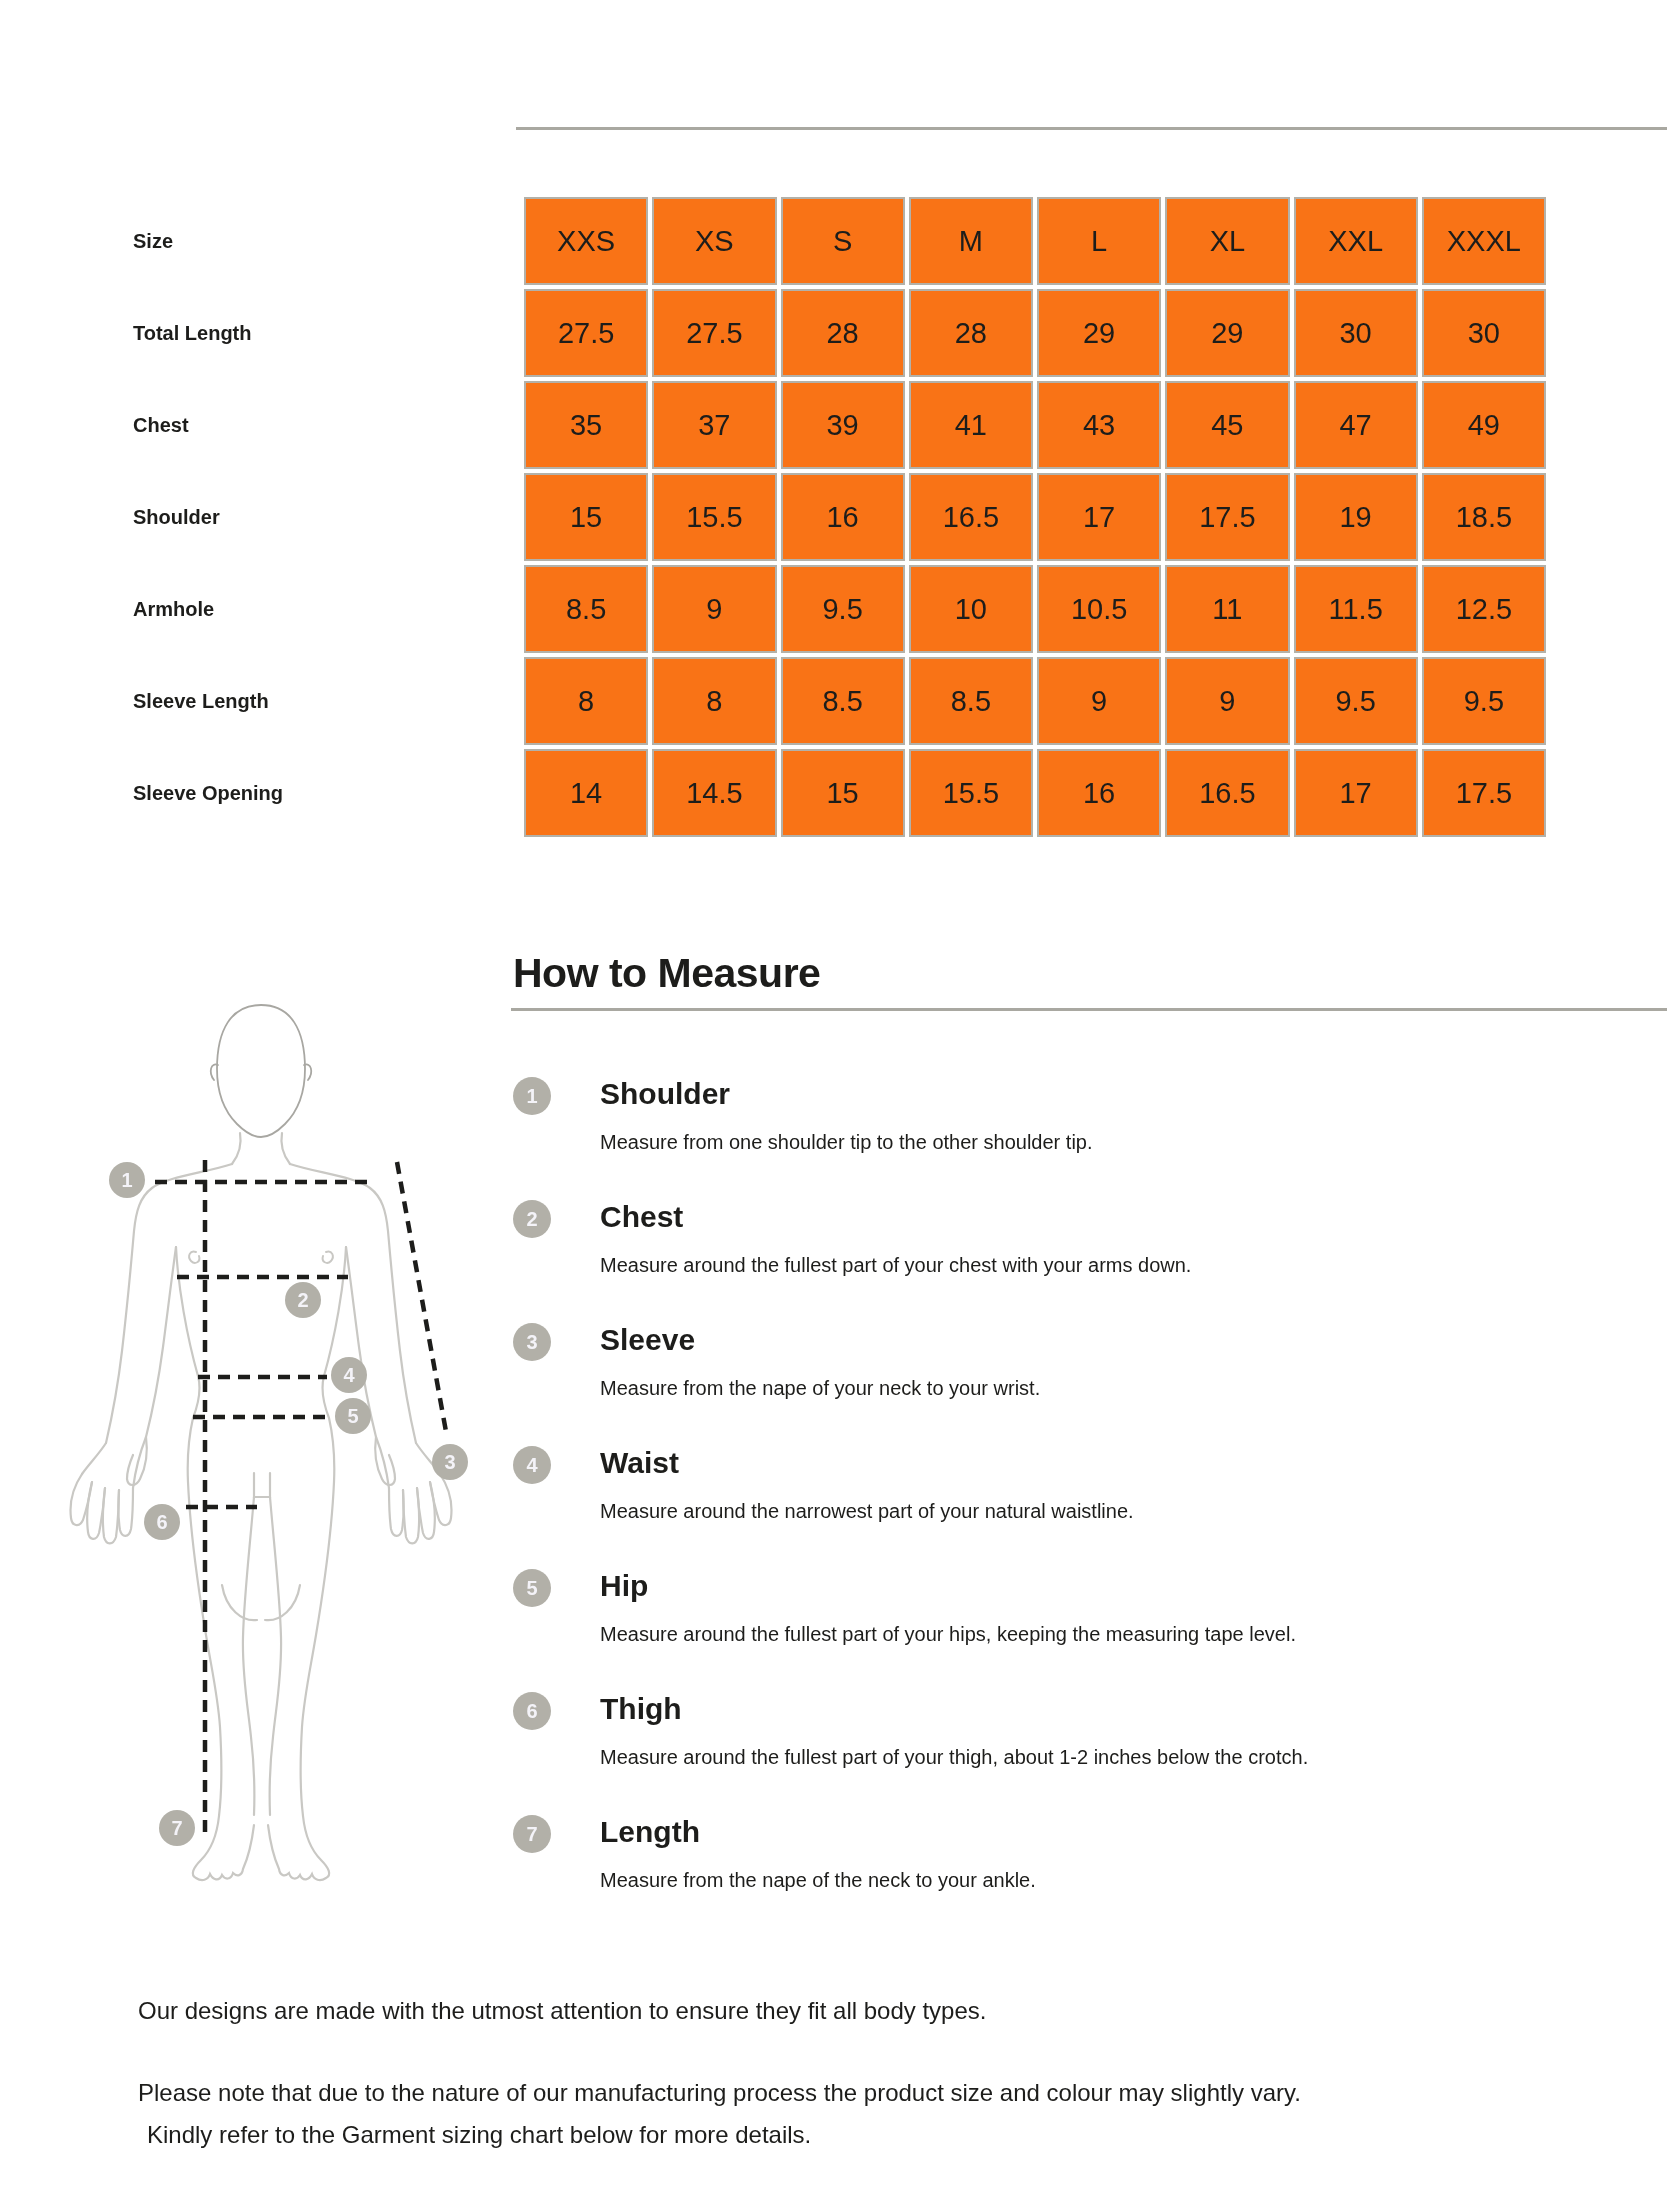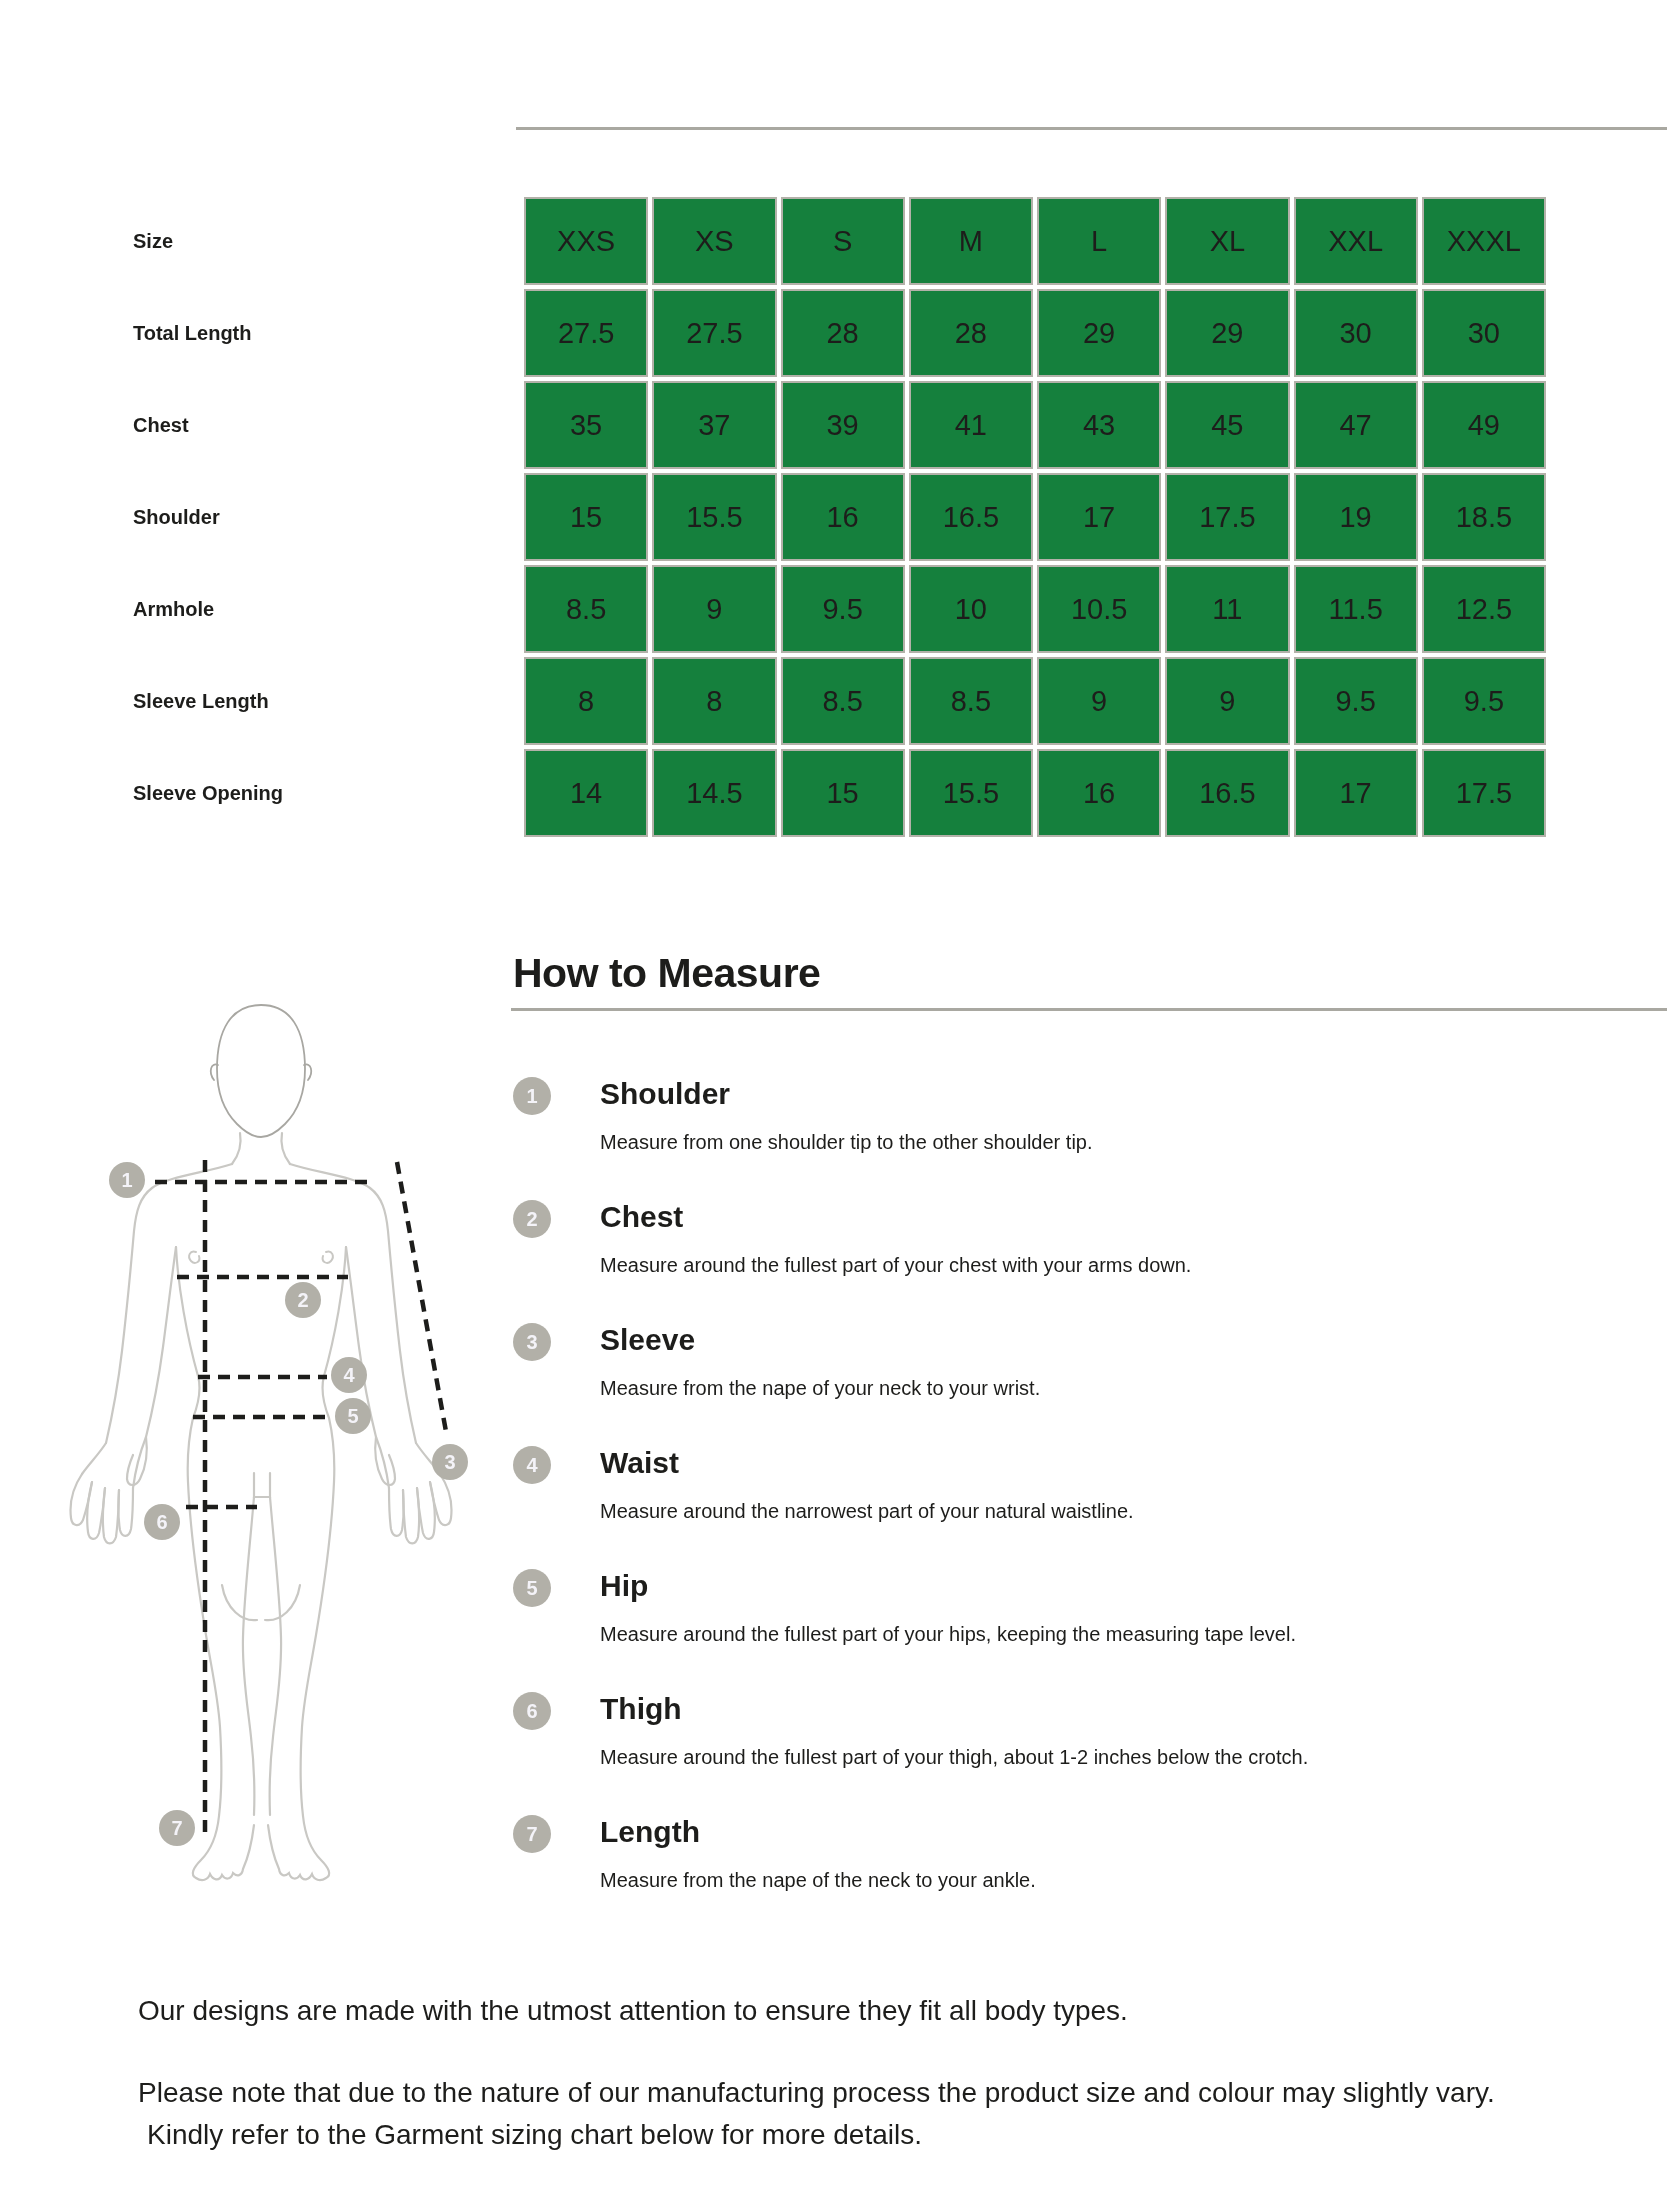--- a/index.html
+++ b/index.html
@@ -20,41 +20,41 @@
   
   .sizegrid {
     position:absolute; left:133px; top:197px; width:1413px;
     display:grid; grid-template-columns:387px repeat(8,1fr);
     grid-auto-rows:88px; gap:4px;
   }
   .rowlabel {
     display:flex; align-items:center; font-weight:bold; font-size:20px;
   }
   .cell {
-    border:2px solid var(--table-border,#b3b1a9); background:#15803d;
+    border:2px solid var(--table-border,#b3b1a9); background:#f97316;
     display:flex; align-items:center; justify-content:center; font-size:29px;
   }
 
   
   .measure-list { position:absolute; left:513px; top:1076px; width:1145px; }
   .m-item {
     display:grid; grid-template-columns:38px 1fr; grid-template-rows:auto auto;
     column-gap:49px; margin-bottom:40px;
   }
   .m-badge {
     grid-row:1; width:38px; height:38px; border-radius:50%;
     background:var(--badge,#b2b0a8); color:var(--badge-text,#f4f3f8);
     font-size:20px; font-weight:bold;
     display:flex; align-items:center; justify-content:center; margin-top:1px;
   }
   .m-title { grid-column:2; font-size:30px; font-weight:bold; line-height:36px; }
   .m-desc  { grid-column:2; font-size:20px; line-height:33px; margin-top:11px; }
 
   
-  .footnote { position:absolute; left:138px; font-size:28px; line-height:34px; }
+  .footnote { position:absolute; left:138px; font-size:24px; line-height:34px; }
   #foot-1 { top:1994px; }
   #foot-2 { top:2076px; }
   #foot-3 { top:2118px;margin-left:9px; }
 
   
   #body-diagram { position:absolute; left:55px; top:985px; }
   .marker-num { font-size:20px; font-weight:bold; fill:var(--badge-text,#f4f3f8);
     font-family:"Liberation Sans","DejaVu Sans",sans-serif; text-anchor:middle; }
 </style>
 </head>

